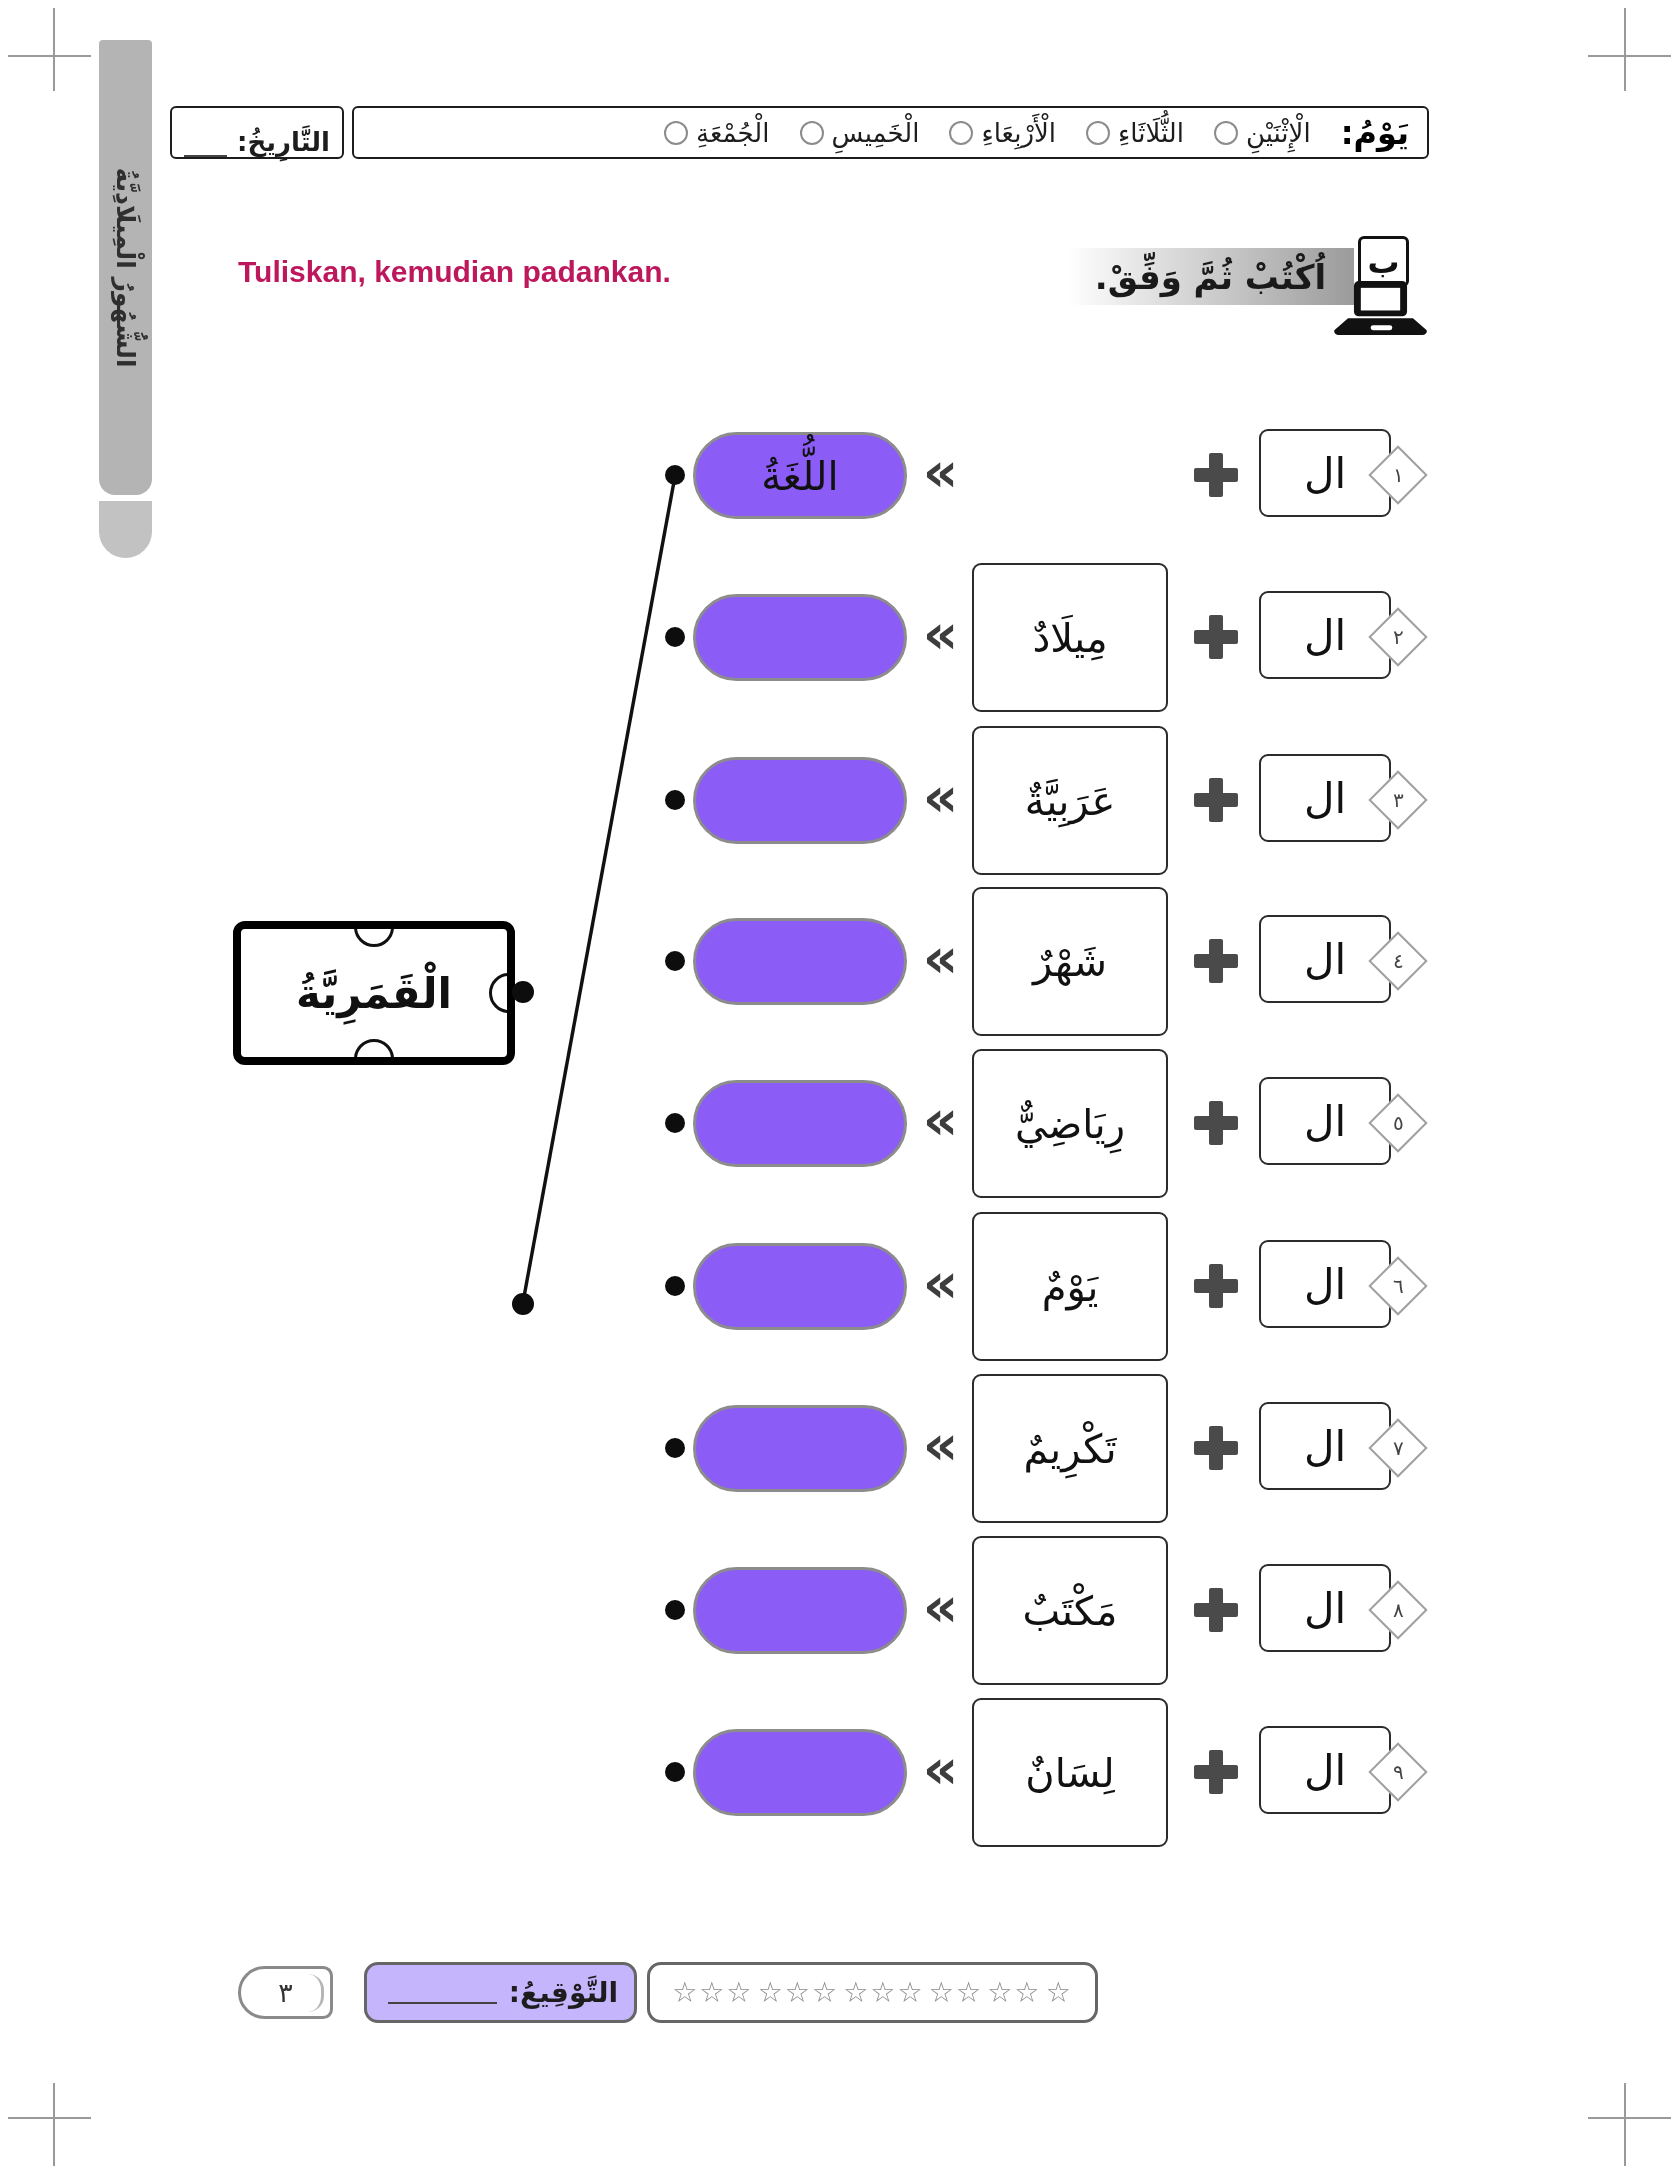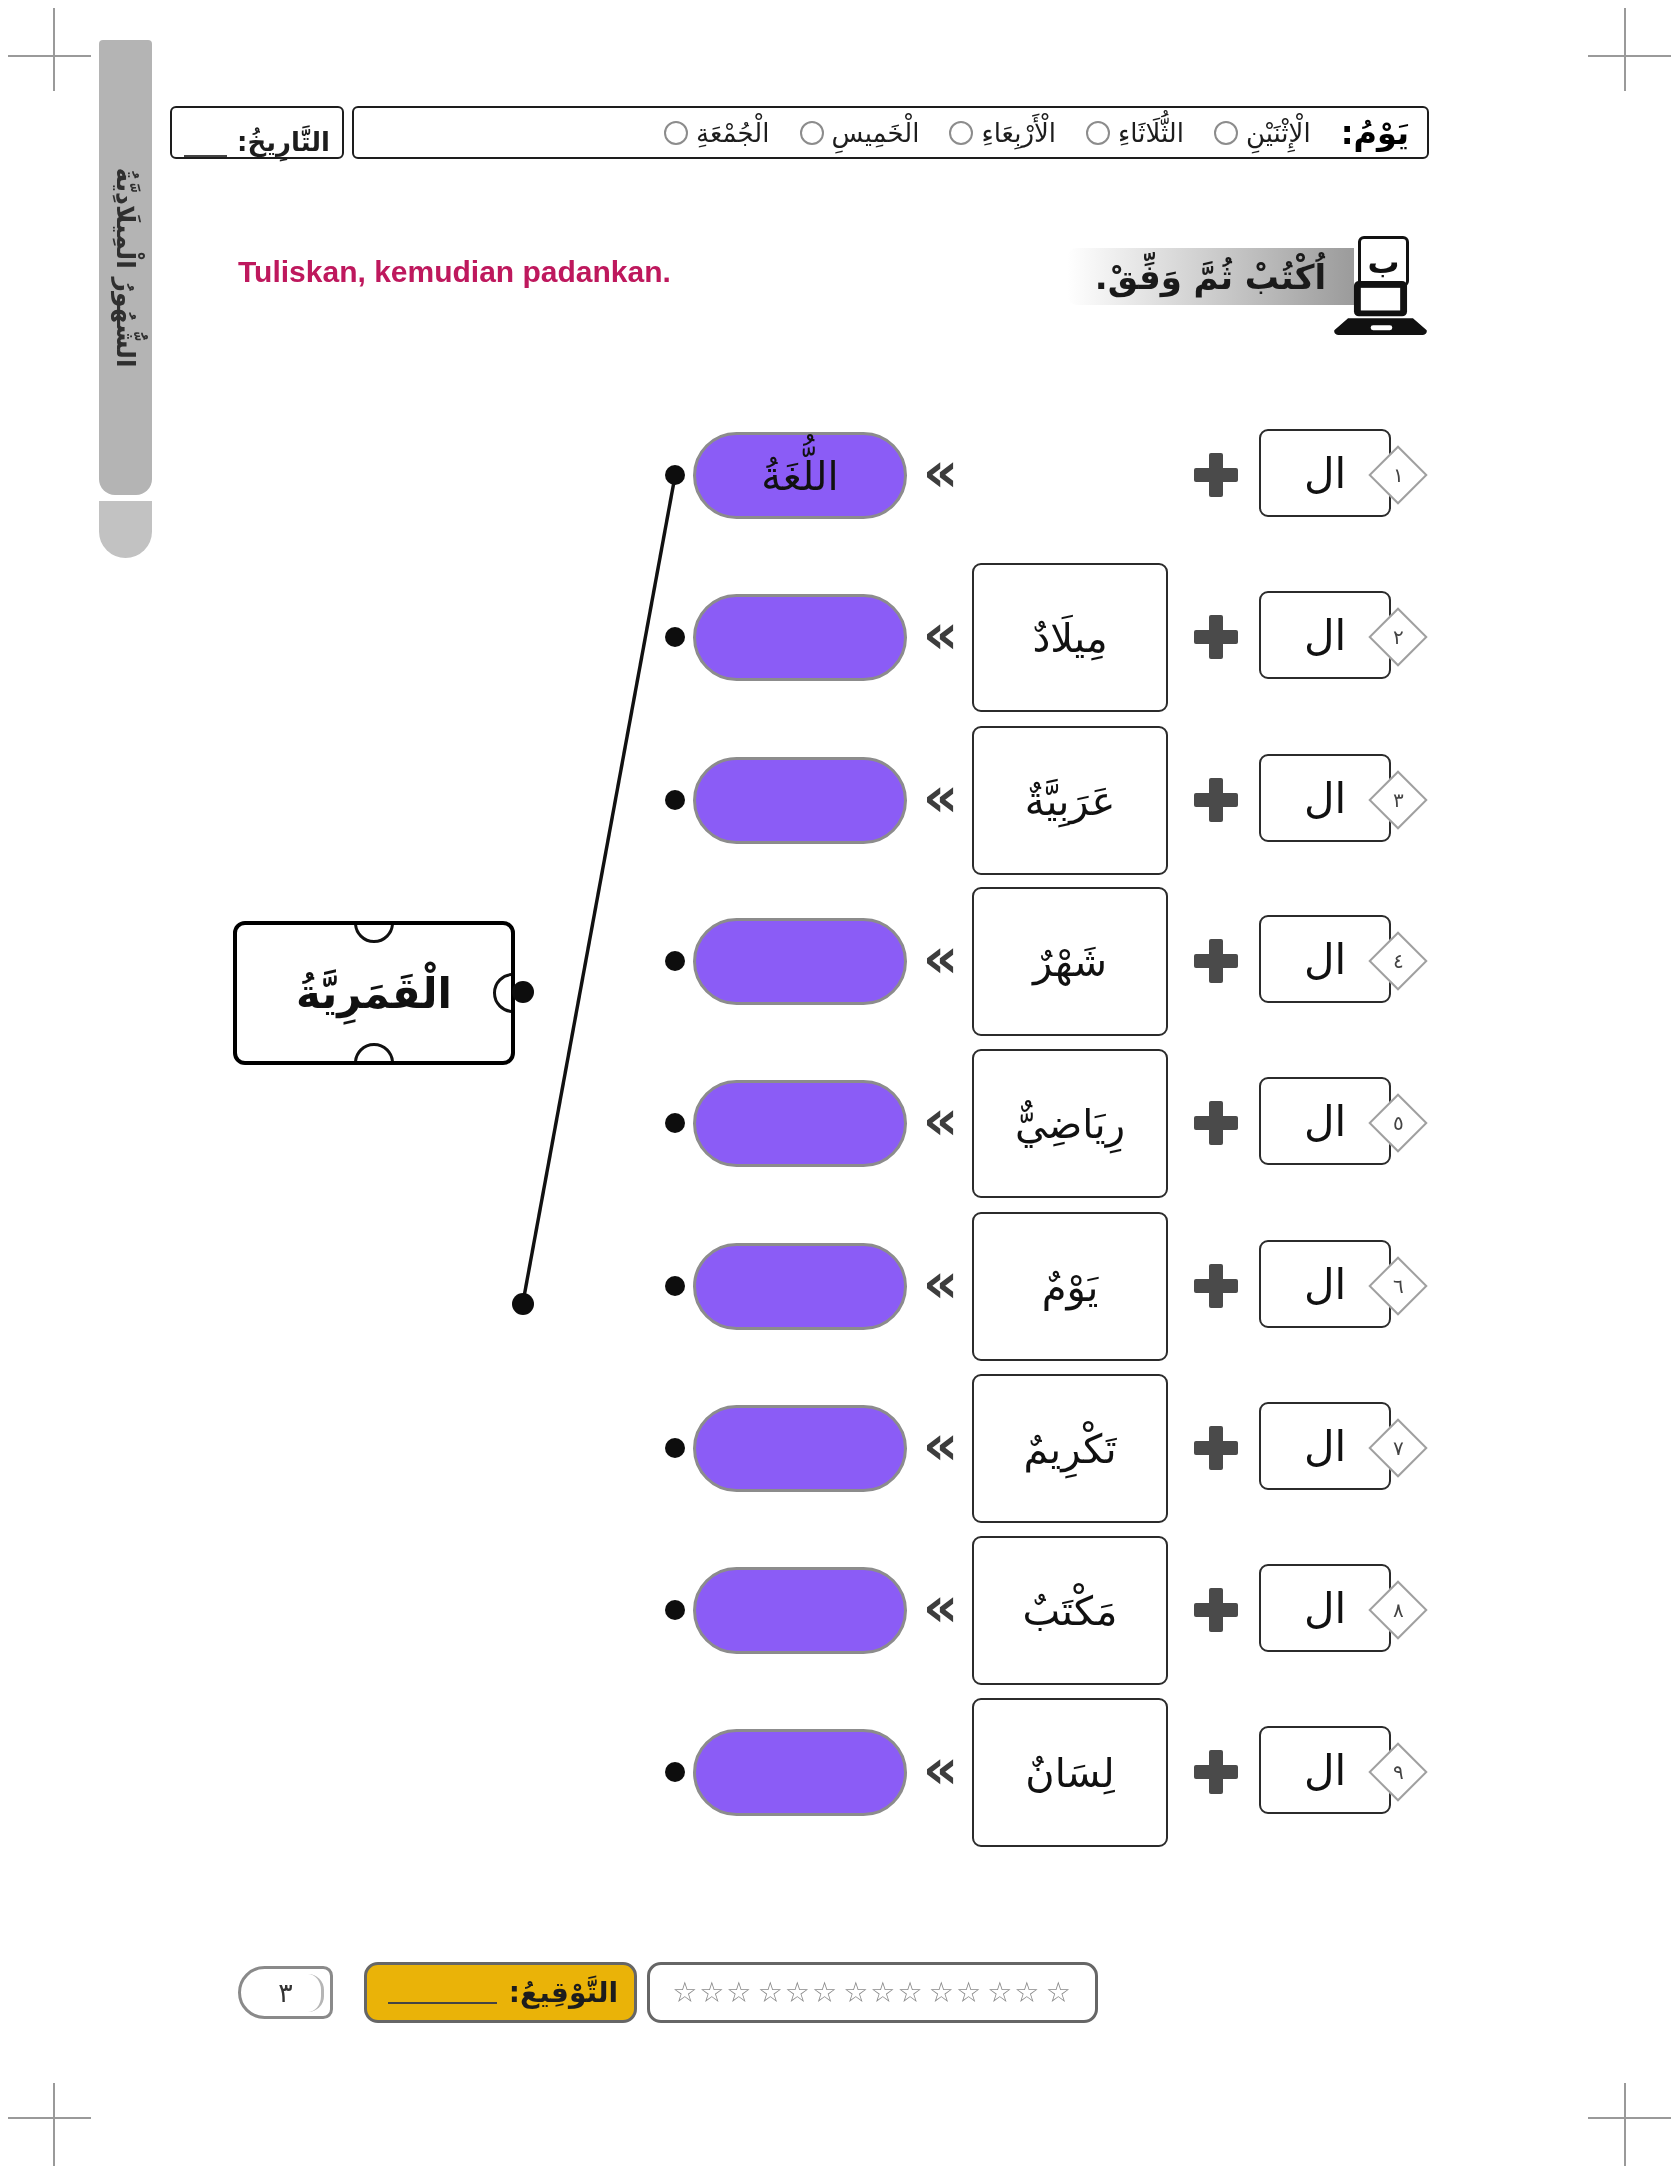--- a/index.html
+++ b/index.html
@@ -61,41 +61,41 @@
   .al-text { font-size:42px; color:#111; direction:rtl; }
   .plus { position:absolute; left:541px; top:57px; width:44px; height:44px; z-index:3; }
   .plus::before { content:""; position:absolute; left:0; top:15px; width:44px; height:14px; background:#4a4a4a; border-radius:2px; }
   .plus::after  { content:""; position:absolute; left:15px; top:0; width:14px; height:44px; background:#4a4a4a; border-radius:2px; }
   .diamond { position:absolute; left:724px; top:58px; width:42px; height:42px;
              border:2.5px solid #a0a0a0; background:#fff; transform:rotate(45deg); z-index:5;
              display:flex; align-items:center; justify-content:center; }
   .diamond span { transform:rotate(-45deg); font-size:20px; color:#444; }
 
   
-  .puzzle { position:absolute; left:233px; width:282px; height:144px; border:4px solid #000000;
+  .puzzle { position:absolute; left:233px; width:282px; height:144px; border:8px solid #000000;
             border-radius:12px; background:#fff; overflow:hidden;
             display:flex; align-items:center; justify-content:center; z-index:3; }
   .puzzle .notch { position:absolute; width:40px; height:40px; border:3.5px solid #111; border-radius:50%; background:#fff; }
   .notch.top { left:calc(50% - 20px); top:-22px; }
   .notch.bottom { left:calc(50% - 20px); bottom:-22px; }
   .notch.right { right:-22px; top:calc(50% - 20px); }
   .puzzle-label { font-size:42px; font-weight:bold; color:#111; direction:rtl; }
   .page-dot { position:absolute; width:22px; height:22px; border-radius:50%; background:#0d0d0d; z-index:6; }
 
   .overlay { position:absolute; left:0; top:0; z-index:2; pointer-events:none; }
 
   
   .pagenum { position:absolute; left:238px; top:1966px; width:95px; height:53px;
              border:3px solid #8a8a8a; border-radius:27px 10px 10px 27px; background:#fff;
              display:flex; align-items:center; justify-content:center; }
   .pagenum span { font-size:27px; color:#333; }
   .pagenum::after { content:""; position:absolute; right:6px; top:5px; width:16px; height:38px;
                     border-right:3px solid #b5b5b5; border-radius:0 16px 16px 0; }
   .signbox { position:absolute; left:364px; top:1962px; width:273px; height:61px;
-             border:3px solid #666; border-radius:14px; background:#eab308;
+             border:3px solid #666; border-radius:14px; background:#c4b5fd;
              display:flex; direction:rtl; align-items:center; padding:0 16px; gap:12px; }
   .sign-label { font-size:28px; font-weight:bold; color:#1d1d1d; }
   .sign-line { display:inline-block; width:109px; border-bottom:2.5px solid #444; height:22px; }
   .starbox { position:absolute; left:647px; top:1962px; width:451px; height:61px;
              border:3px solid #666; border-radius:14px; background:#fff;
              display:flex; align-items:center; justify-content:space-around; padding:0 20px; }
   .star-group { font-size:28px; color:#8a8a8a; letter-spacing:2px; white-space:nowrap; }
 </style>
 </head>
 <body>

